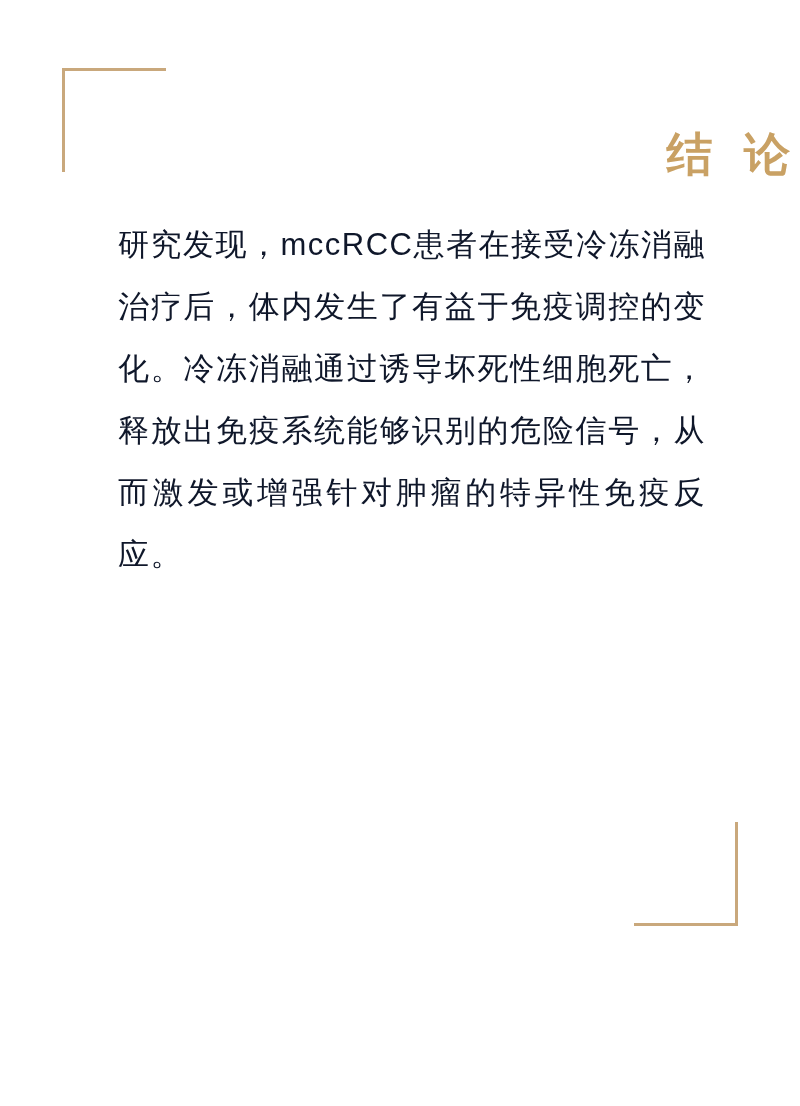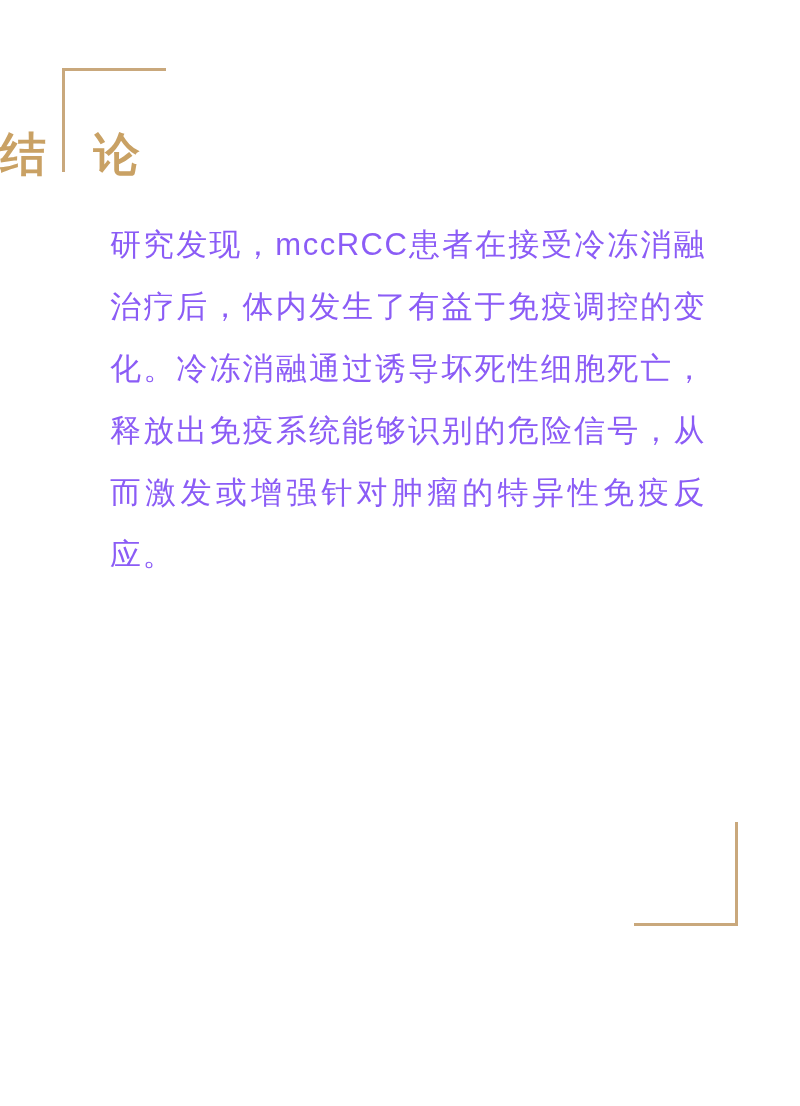--- a/index.html
+++ b/index.html
@@ -41,43 +41,43 @@
     height: 104px;
     border-right: 3px solid #c9a87c;
     border-bottom: 3px solid #c9a87c;
   }
 
   .title {
     position: absolute;
     top: 124px;
     left: 0;
     width: 800px;
-    text-align: left;
+    text-align: right;
     font-size: 46px;
     font-weight: bold;
     letter-spacing: 10px;
     color: #c9a164;
-    font-family: Liberation Mono, monospace;
+    font-family: Liberation Serif, serif;
   }
 
   .body-wrap {
     position: absolute;
     top: 214px;
     left: 106px;
     width: 600px;
   }
 
   .para {
-    color: #8b5cf6;
+    color: #0f172a;
     font-size: 31px;
     line-height: 62px;
     letter-spacing: 1.5px;
     text-align: justify;
     text-justify: inter-ideograph;
-    margin: 0 0 0 4px;
+    margin: 0 0 0 12px;
     font-family: "Liberation Sans", "DejaVu Sans", sans-serif;
     font-weight: 300;
   }
   .para + .para {
     margin-top: 0px;
   }
 </style>
 </head>
 <body>
 

